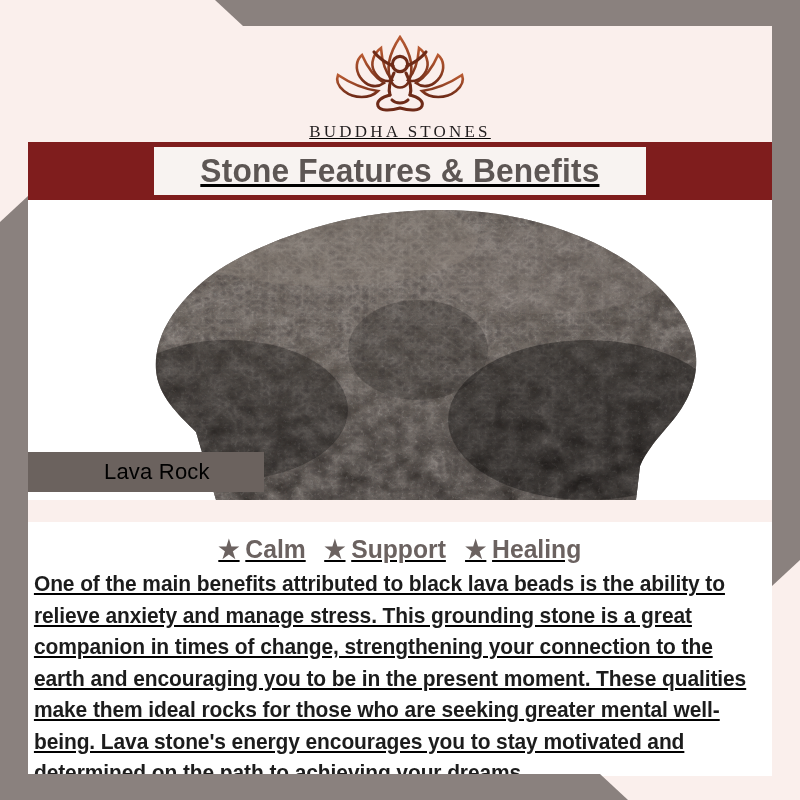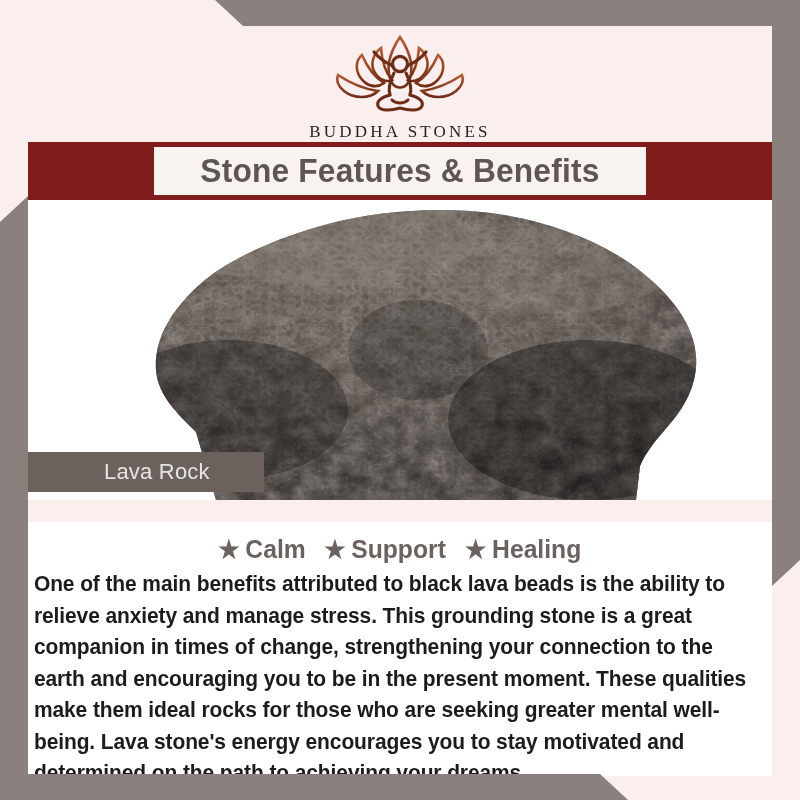--- a/index.html
+++ b/index.html
@@ -10,21 +10,21 @@
     position:relative;
   }
 
   
   .frame{position:absolute;inset:0;pointer-events:none;z-index:5;}
   .frame svg{display:block;width:800px;height:800px;}
 
   
   .card{
     position:absolute;left:28px;top:24px;width:744px;height:752px;
-    background:#faefec;z-index:2;overflow:hidden;
+    background:#faefec;z-index:2;overflow:hidden;text-decoration:underline;
   }
 
   
   .header{
     height:118px;width:100%;
     display:flex;align-items:flex-end;justify-content:center;
     background:#faefec;
   }
   .logo{display:flex;flex-direction:column;align-items:center;}
   .logo svg{display:block;}
@@ -55,21 +55,21 @@
     position:relative;width:100%;height:300px;background:#ffffff;
     overflow:hidden;
   }
   .photo svg{position:absolute;left:0;top:0;}
   .label-bar{
     position:absolute;left:0;bottom:8px;
     width:236px;height:40px;background:#6b625e;
     display:flex;align-items:center;z-index:3;
   }
   .label-bar .label-text{
-    color:#e5e5e5;font-size:22px;padding-left:76px;
+    color:#000000;font-size:22px;padding-left:76px;
     font-family:"Liberation Sans",sans-serif;font-weight:400;
     letter-spacing:.2px;
   }
 
   
   .content{
     width:100%;background:#ffffff;height:272px;
     box-sizing:border-box;padding:0;
   }
   .strip{height:22px;background:#faefec;width:100%;}

